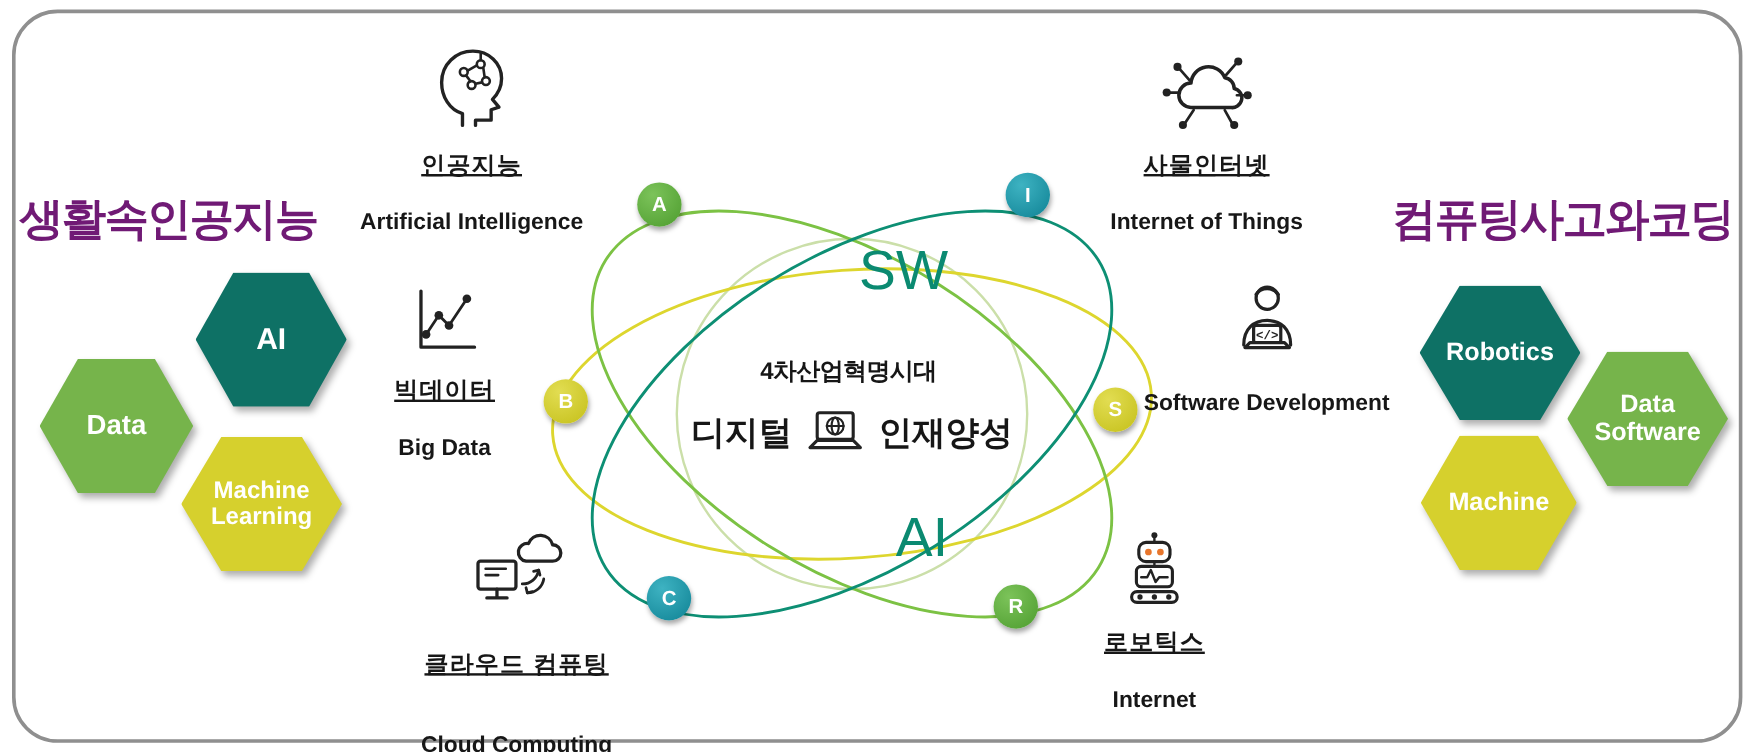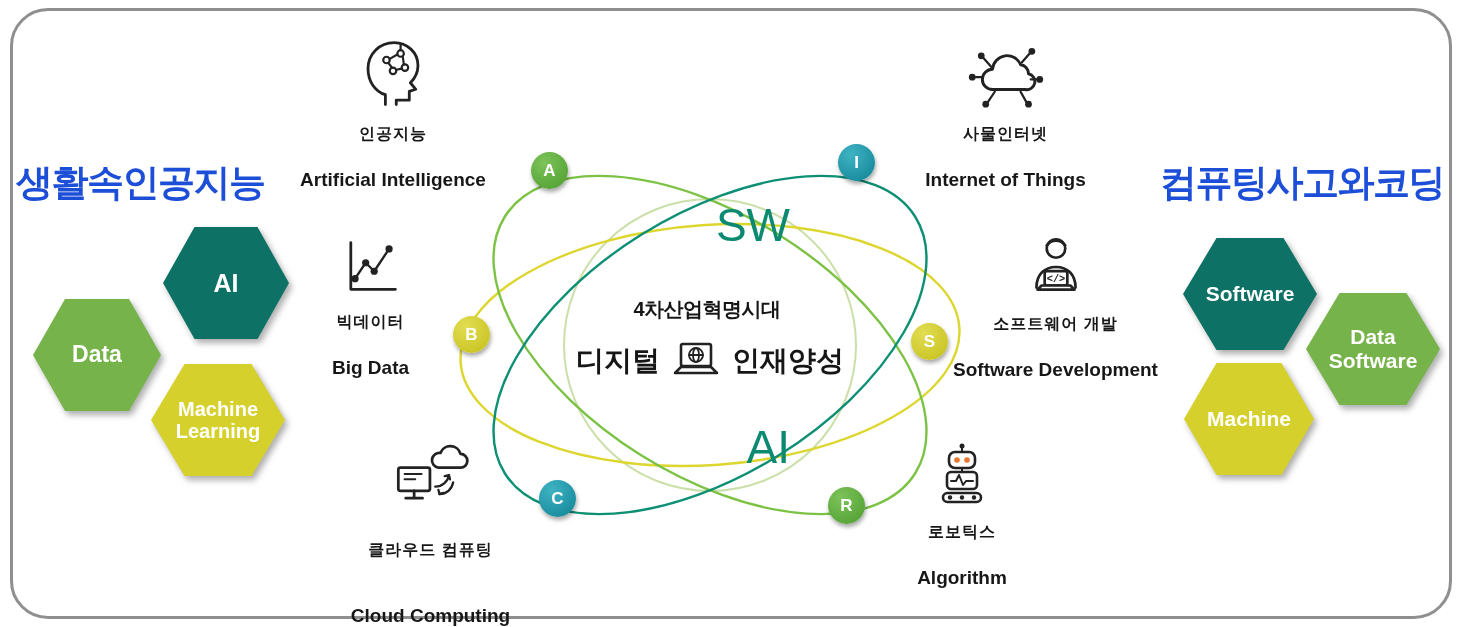--- a/index.html
+++ b/index.html
@@ -1,21 +1,21 @@
 <!DOCTYPE html>
 <html><head>
 <meta charset="utf-8">
 <style>
   * { margin:0; padding:0; box-sizing:border-box; }
   html,body { background:#ffffff; }
   body { width:1462px; height:627px; font-family:"Liberation Sans","DejaVu Sans",sans-serif; }
   .canvas { position:relative; width:1462px; height:627px; background:#fff; overflow:hidden; }
   .frame { position:absolute; left:10px; top:8px; right:10px; bottom:8px; border:3px solid #8f8f8f; border-radius:38px; }
 
-  .section-title { position:absolute; font-size:37px; font-weight:800; color:#1d4ed8; letter-spacing:-1.5px; white-space:nowrap;text-align:right; }
+  .section-title { position:absolute; font-size:37px; font-weight:800; color:#701a75; letter-spacing:-1.5px; white-space:nowrap;text-align:right; }
   .left-title { left:16px; top:158px; }
   .right-title { left:1160px; top:158px; }
 
   .hexwrap { position:absolute; filter:drop-shadow(3px 4px 3px rgba(0,0,0,.32)); z-index:3; }
   .hex { clip-path:polygon(25% 0%,75% 0%,100% 50%,75% 100%,25% 100%,0% 50%);
          display:flex; align-items:center; justify-content:center;
          color:#fff; font-weight:700; text-align:center; line-height:1.12; padding:0 18px; }
   .hex-teal   { background:#0e7165; }
   .hex-green  { background:#76b44b; }
   .hex-yellow { background:#d6d02d; }
@@ -37,21 +37,21 @@
 
   .badge { position:absolute; width:37px; height:37px; border-radius:50%; display:flex; align-items:center;
            justify-content:center; color:#fff; font-weight:700; font-size:17px;
            box-shadow:1px 3px 4px rgba(0,0,0,.35); z-index:4; }
   .badge-green  { background:radial-gradient(circle at 35% 28%, #7cc35a, #4d9c2e); }
   .badge-teal   { background:radial-gradient(circle at 35% 28%, #3eb3c2, #0f8294); }
   .badge-yellow { background:radial-gradient(circle at 35% 28%, #e2dd52, #c4bf19); }
 
   .topic { position:absolute; display:flex; flex-direction:column; align-items:center; text-align:center;
            color:#171717; z-index:3; }
-  .t-kr { font-size:16px; font-weight:800; margin-top:12px; letter-spacing:1px; white-space:nowrap; }
+  .t-kr { font-size:20px; font-weight:800; margin-top:12px; letter-spacing:1px; white-space:nowrap;text-decoration:underline; }
   .t-en { font-size:19px; font-weight:700; margin-top:24px; white-space:nowrap; }
   .t-icon svg { display:block; }
   .ln { fill:none; stroke:#222; stroke-width:2.6; stroke-linecap:round; stroke-linejoin:round; }
   .dot { fill:#222; stroke:none; }
 </style>
 </head>
 <body>
 
 <div class="canvas">
   <div class="frame"></div>
@@ -70,21 +70,21 @@
     </div>
   </div>
   <div class="hexwrap" style="left:151px; top:364px;">
     <div class="hex hex-yellow" style="width:134px;height:112px;font-size:20px;">
       <span>Machine Learning</span>
     </div>
   </div>
 
   <div class="hexwrap" style="left:1183px; top:238px;">
     <div class="hex hex-teal" style="width:134px;height:112px;font-size:21px;">
-      <span>Software</span>
+      <span>Robotics</span>
     </div>
   </div>
   <div class="hexwrap" style="left:1306px; top:293px;">
     <div class="hex hex-green" style="width:134px;height:112px;font-size:21px;">
       <span>Data Software</span>
     </div>
   </div>
   <div class="hexwrap" style="left:1184px; top:363px;">
     <div class="hex hex-yellow" style="width:130px;height:112px;font-size:21px;">
       <span>Machine</span>
@@ -173,21 +173,20 @@
     <span class="t-icon">
       <svg width="72" height="70" viewBox="0 0 70 68">
         <circle class="ln" cx="35" cy="16" r="9"></circle>
         <path class="ln" d="M26 13 A11 11 0 0 1 44 13"></path>
         <path class="ln" d="M16 54 C16 41 24 34 35 34 C46 34 54 41 54 54"></path>
         <rect class="ln" x="24" y="38" width="22" height="14" rx="2" style="fill:#fff"></rect>
         <path class="ln" d="M17 56 H53 L49 52 H21 Z" style="fill:#fff"></path>
         <text x="35" y="49" text-anchor="middle" font-size="10" font-weight="bold" fill="#222" font-family="Liberation Mono, monospace">&lt;/&gt;</text>
       </svg>
     </span>
-    <span class="t-kr">소프트웨어 개발</span>
     <span class="t-en">Software Development</span>
   </div>
 
   <div class="topic" style="left:328px; top:440px; width:205px;gap:20px;">
     <span class="t-icon">
       <svg width="78" height="68" viewBox="0 0 74 64">
         <path class="ln" d="M44 26 A7 7 0 0 1 46 12 A10 10 0 0 1 65 13 A6 6 0 0 1 65 26 Z"></path>
         <rect class="ln" x="6" y="26" width="30" height="22" rx="2"></rect>
         <path class="ln" d="M12 32 H28 M12 37 H22" style="stroke-width:2"></path>
         <path class="ln" d="M21 48 V55 M13 55 H29"></path>
@@ -212,16 +211,16 @@
         <path class="ln" d="M35 26 V30" style="stroke-width:2"></path>
         <rect class="ln" x="20" y="30" width="30" height="17" rx="4"></rect>
         <path class="ln" d="M24 39 H29 L32 33 L36 43 L39 39 H46" style="stroke-width:2"></path>
         <rect class="ln" x="16" y="51" width="38" height="9" rx="4.5"></rect>
         <circle class="dot" cx="23" cy="55.5" r="2.2"></circle>
         <circle class="dot" cx="35" cy="55.5" r="2.2"></circle>
         <circle class="dot" cx="47" cy="55.5" r="2.2"></circle>
       </svg>
     </span>
     <span class="t-kr">로보틱스</span>
-    <span class="t-en">Algorithm</span>
+    <span class="t-en">Internet</span>
   </div>
 
 </div>
 
 </body></html>

